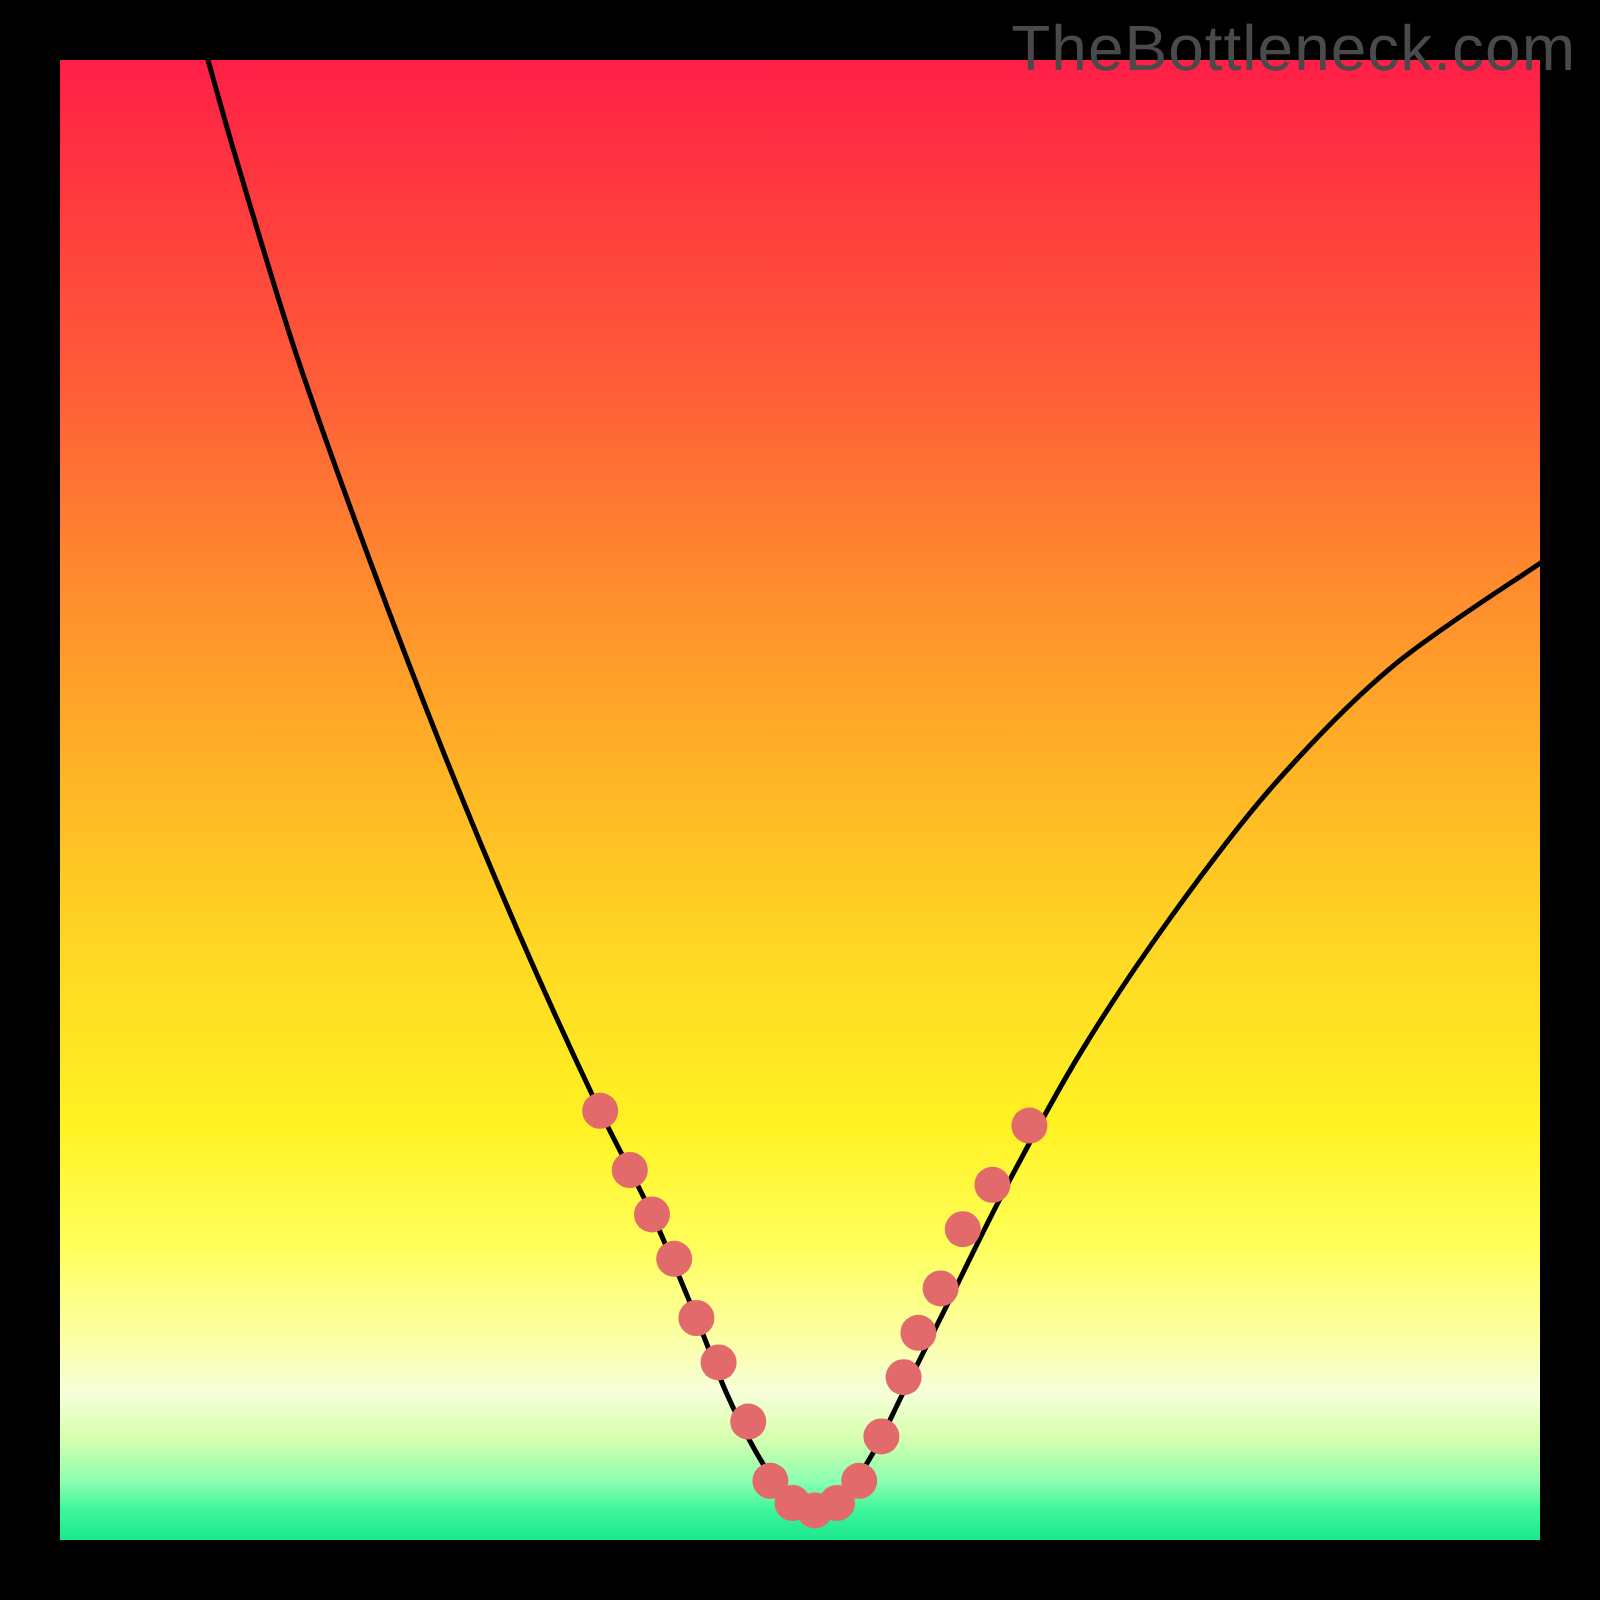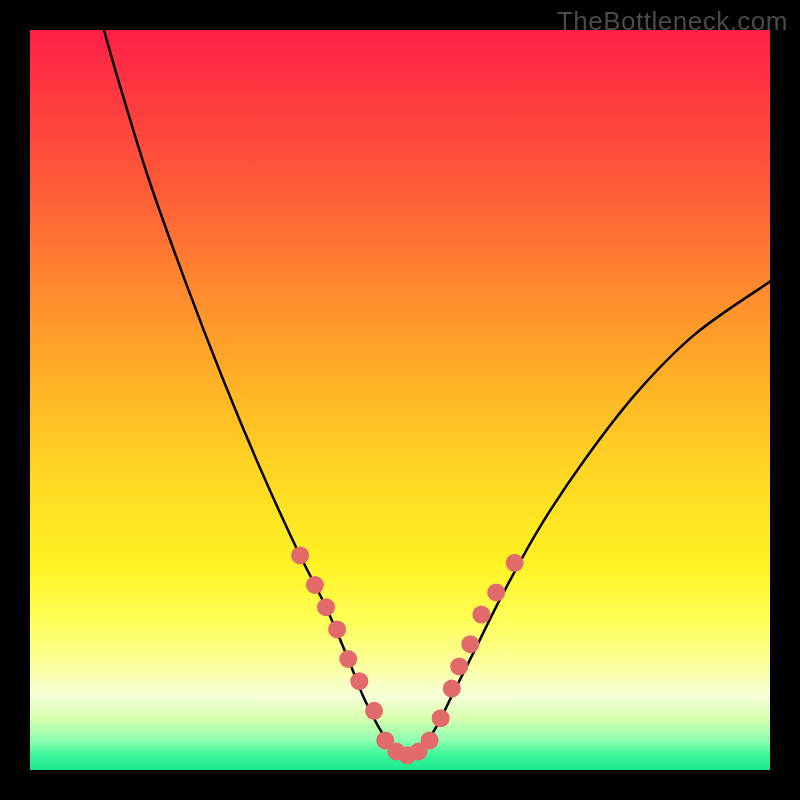--- a/index.html
+++ b/index.html
@@ -15,21 +15,21 @@
     position: relative;
     width: 800px;
     height: 800px;
     background: #000;
   }
   .watermark {
     position: absolute;
     top: 6px;
     right: 12px;
     color: #4a4a4a;
-    font-size: 26px;
+    font-size: 32px;
     font-weight: 500;
     letter-spacing: 0.5px;
     z-index: 5;
   }
   .gradient-area {
     position: absolute;
     left: 30px;
     top: 30px;
     width: 740px;
     height: 740px;

